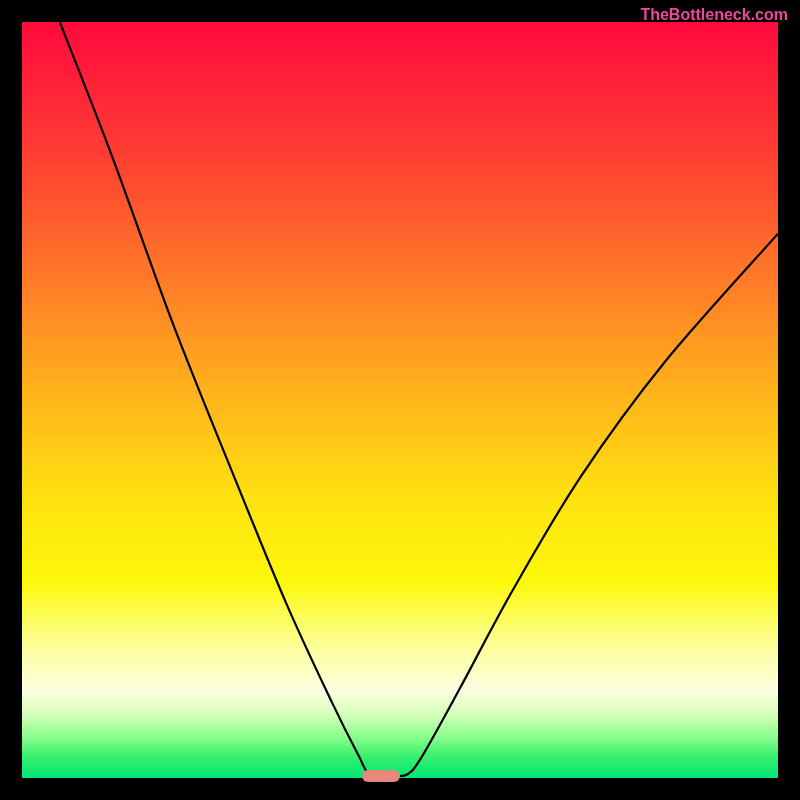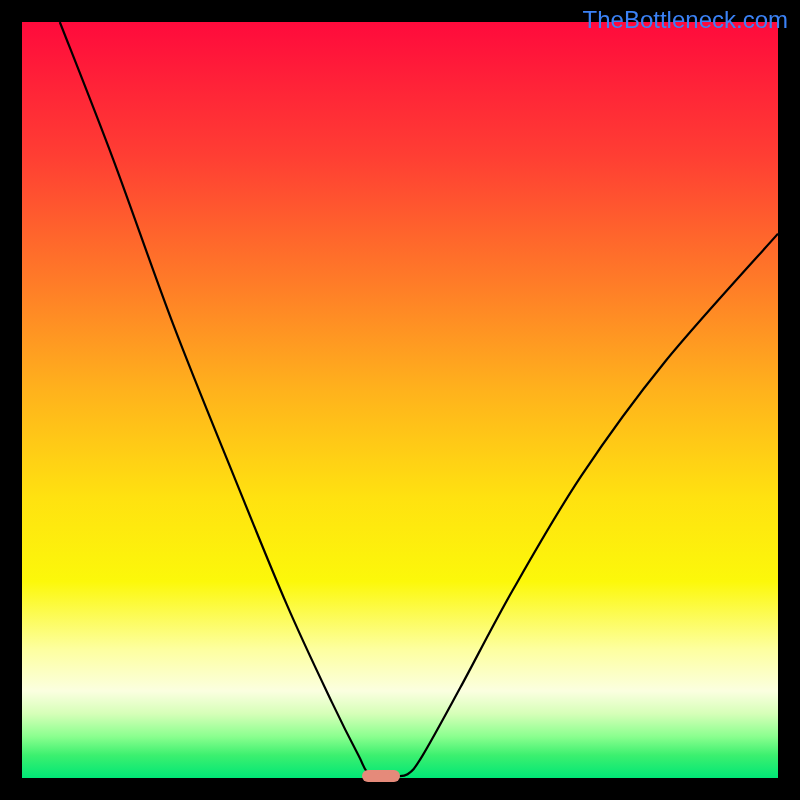--- a/index.html
+++ b/index.html
@@ -8,23 +8,23 @@
     width: 800px;
     height: 800px;
     background: #000;
     position: relative;
     font-family: Arial, sans-serif;
   }
   .watermark {
     position: absolute;
     top: 6px;
     right: 12px;
-    color: #3b82f6;
-    font-size: 24px;
-    font-weight: 400;
+    color: #ec4899;
+    font-size: 16px;
+    font-weight: 700;
     z-index: 10;
   }
   .plot-area {
     position: absolute;
     left: 22px;
     top: 22px;
     width: 756px;
     height: 756px;
     background: linear-gradient(to bottom,
       #ff0a3c 0%,

